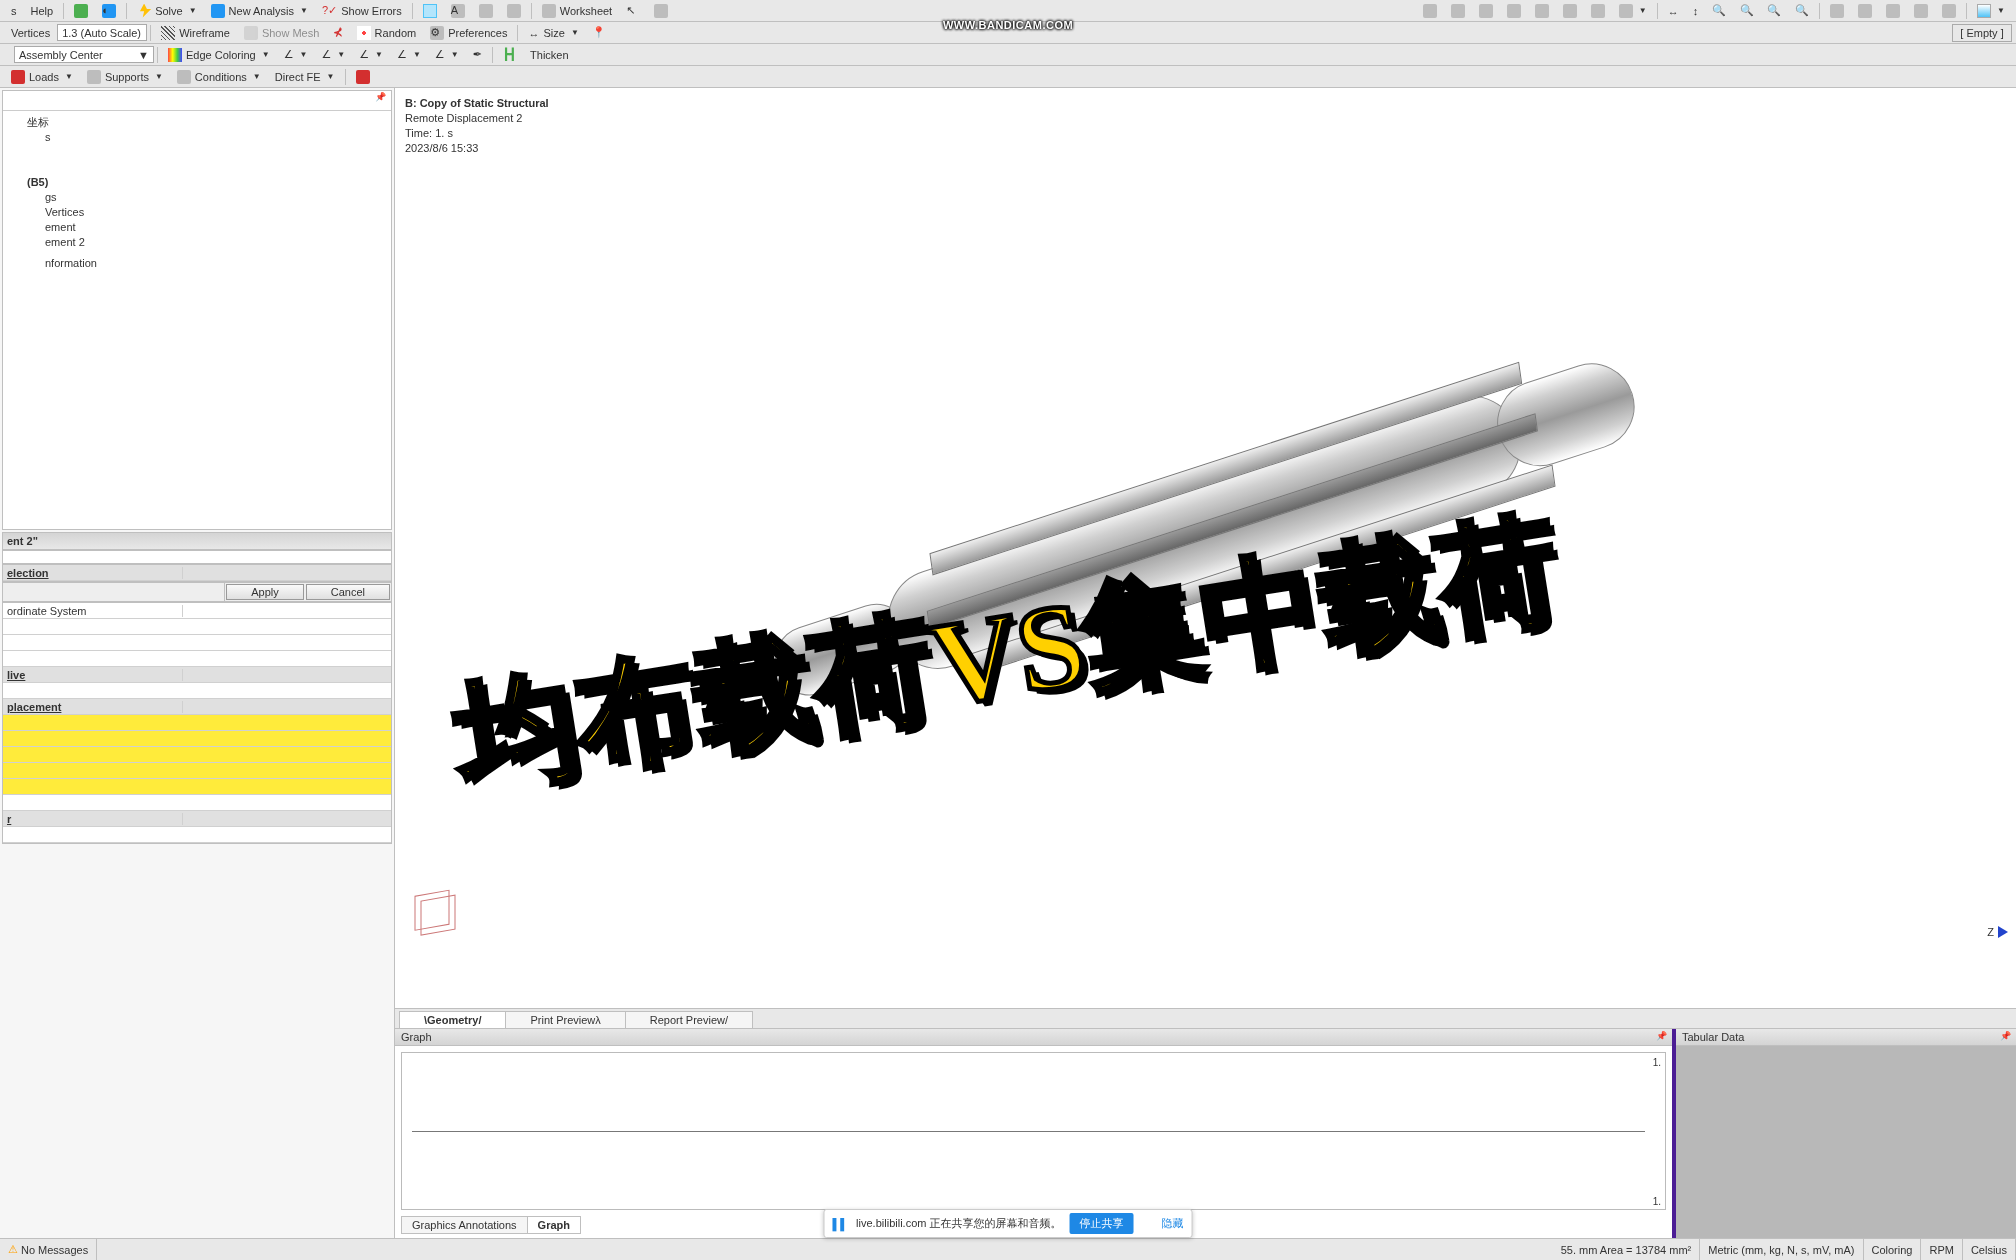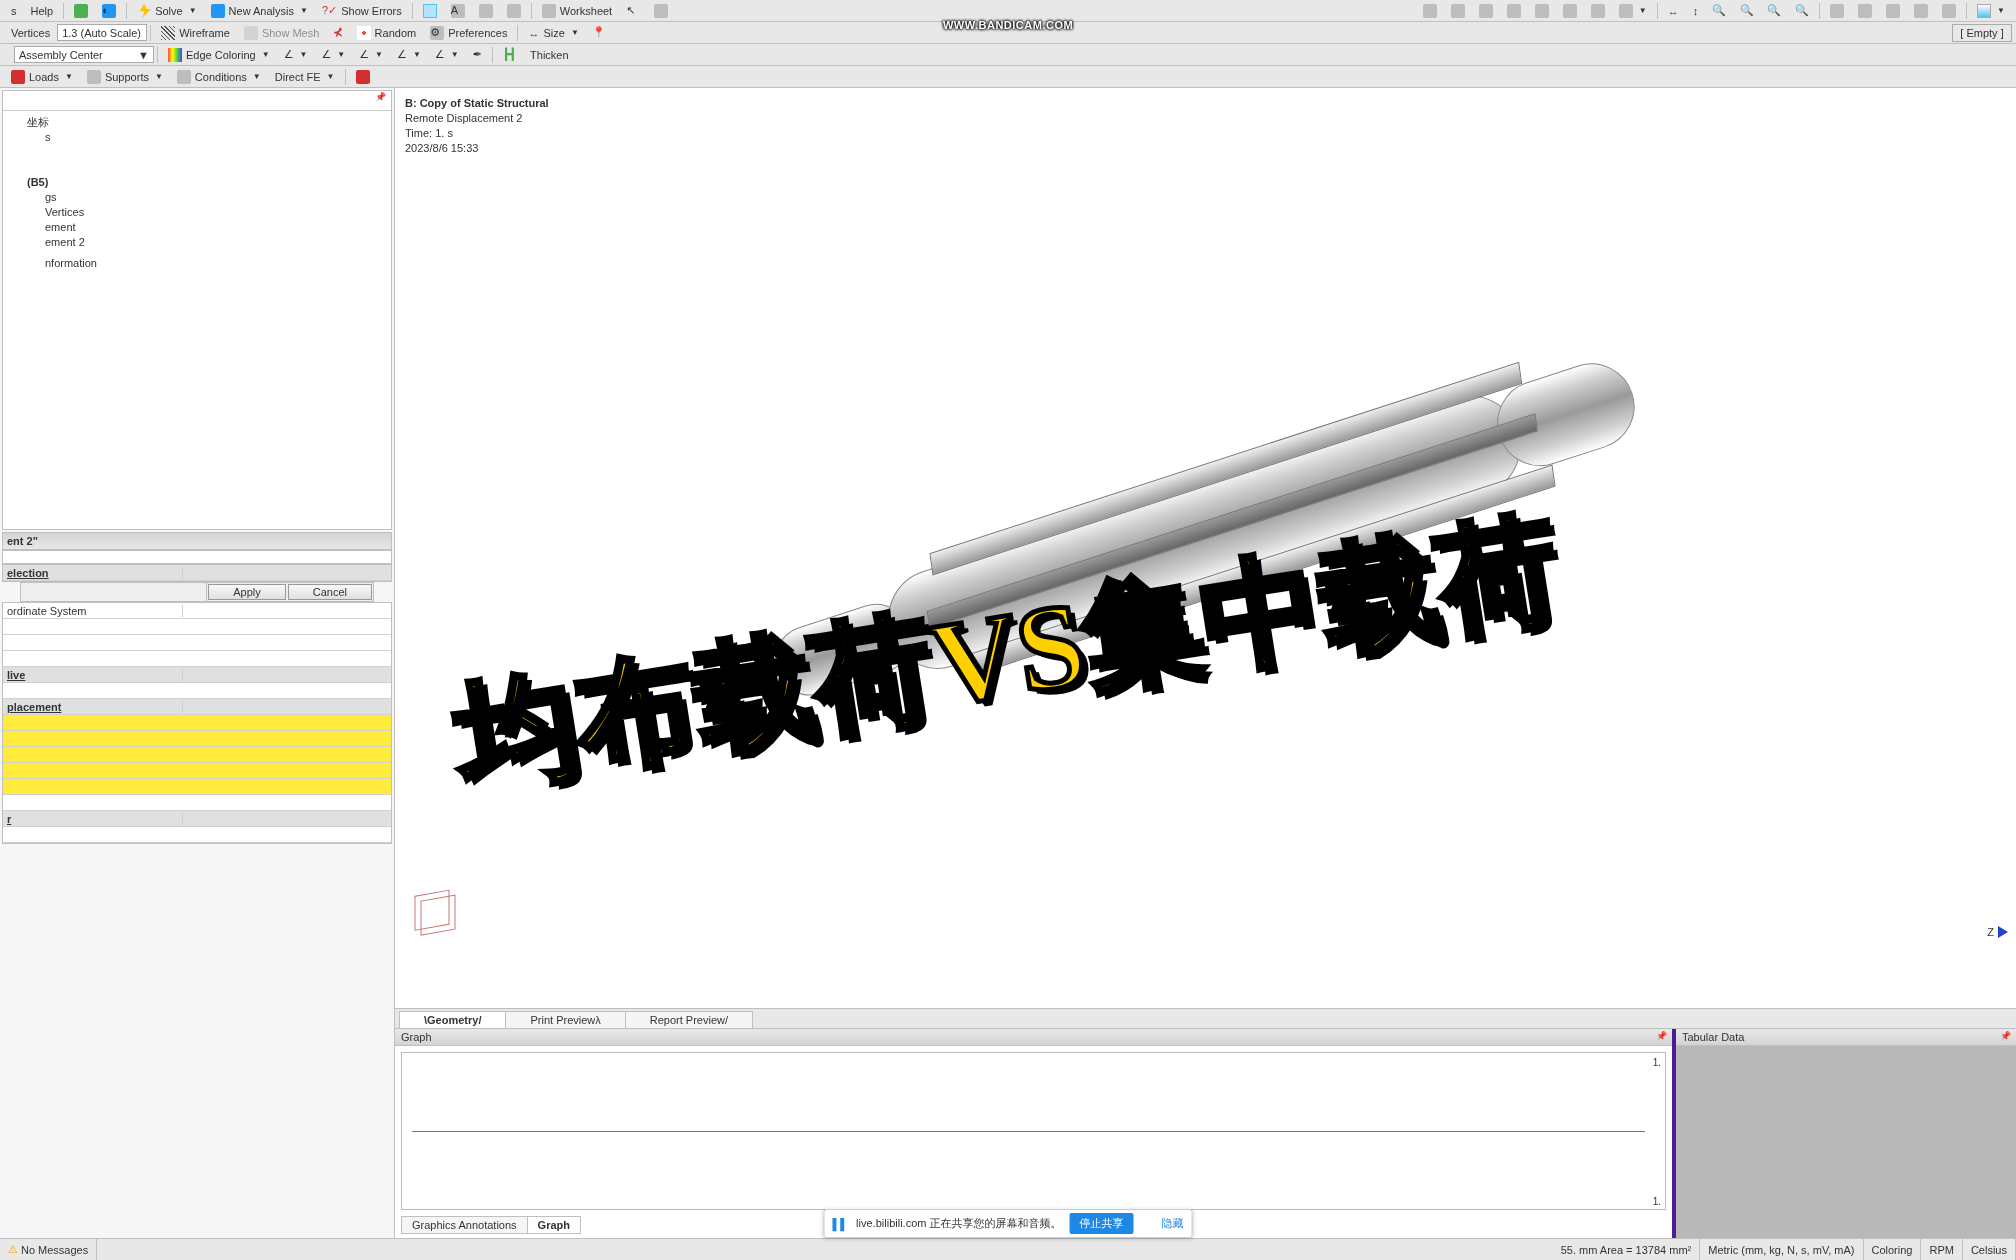--- a/index.html
+++ b/index.html
@@ -21,21 +21,21 @@
 
 .main{display:flex;height:calc(100% - (22px*4) - 22px);position:relative;}
 .left-col{width:395px;background:#f6f6f6;border-right:1px solid #bfbfbf;display:flex;flex-direction:column;position:relative;}
 .tree-panel{flex:0 0 440px;background:#fff;border:1px solid #bfbfbf;margin:2px;position:relative;overflow:hidden;}
 .tree-panel .close{position:absolute;right:4px;top:1px;font-size:9px;}
 .tree{padding:4px;line-height:15px;}
 .tree .node{white-space:nowrap;margin-left:20px;}
 .tree .indent1{padding-left:18px;}
 
 .details-head{background:linear-gradient(#d4d4d4,#e8e8e8);border:1px solid #bfbfbf;padding:2px 4px;font-weight:bold;margin:0 2px;}
-.details-bar{display:flex;background:#eee;border:1px solid #bfbfbf;margin:0 20px;}
+.details-bar{display:flex;background:#eee;border:1px solid #bfbfbf;margin:0 2px;}
 .details-bar .label{flex:1;padding:2px 4px;border-right:1px solid #bfbfbf;}
 .details-bar .btns{display:flex;}
 .details-bar button{border:1px solid #999;background:linear-gradient(#f9f9f9,#e0e0e0);padding:1px 24px;margin:1px;font-size:11px;}
 .grid{border:1px solid #bfbfbf;margin:0 2px;background:#fff;}
 .grid .row{display:flex;border-bottom:1px solid #d0d0d0;height:16px;align-items:center;}
 .grid .row.section{background:#e0e0e0;font-weight:bold;text-decoration:underline;}
 .grid .row.yellow{background:#ffeb3b;}
 .grid .cell-l{width:180px;padding-left:4px;border-right:1px solid #d0d0d0;}
 .grid .cell-r{flex:1;padding-left:4px;}
 

